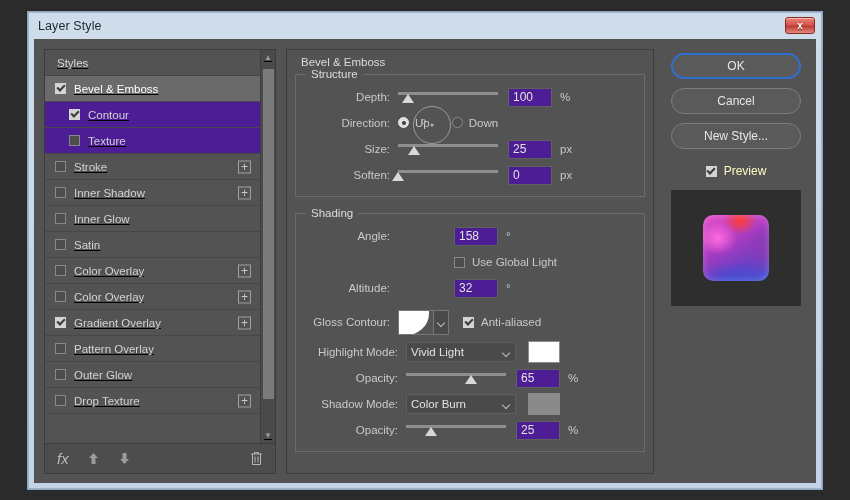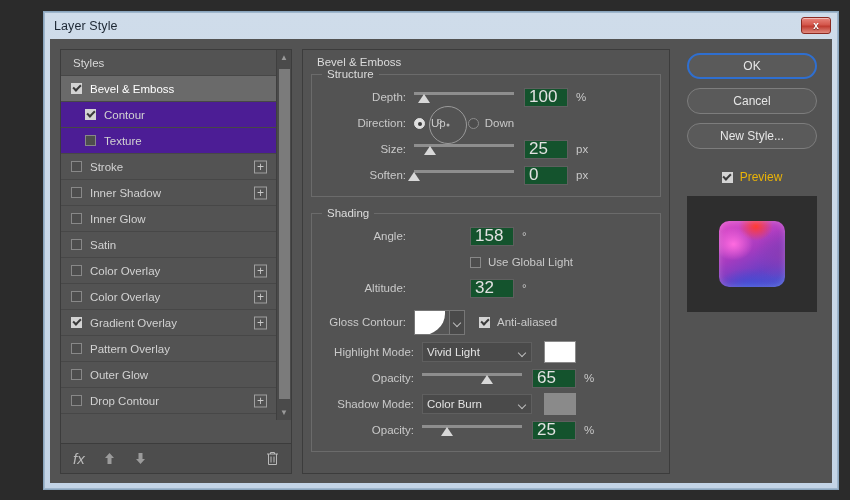--- a/index.html
+++ b/index.html
@@ -6,21 +6,21 @@
   html, body {
     width: 850px; height: 500px;
     background: #2b2b2b;
     font-family: "Liberation Sans", sans-serif;
     overflow: hidden;
   }
 
   
   #window {
     position: absolute;
-    left: 44px; top: 12px;
+    left: 28px; top: 12px;
     width: 794px; height: 477px;
     background: linear-gradient(to bottom, #cfdcea 0%, #c3d4e6 100%);
     border: 1px solid #9fb6cc;
     box-shadow: 0 0 0 1px #8aa5bd;
   }
   #titlebar {
     height: 26px;
     position: relative;
     display: flex; align-items: center;
     padding-left: 9px;
@@ -55,20 +55,21 @@
   #styles-panel {
     width: 232px;
     display: flex; flex-direction: column;
     background: #535353;
     border: 1px solid #3c3c3c;
   }
   #styles-scrollwrap {
     flex: 1; position: relative;
     display: flex;
     overflow: hidden;
+    text-decoration: underline;
   }
   #styles-list {
     flex: 1;
     background: #535353;
     overflow: hidden;
   }
   .srow {
     height: 26px;
     display: flex; align-items: center;
     padding-left: 10px;
@@ -134,21 +135,20 @@
     background: #7b7b7b;
     cursor: pointer;
   }
 
   #styles-toolbar {
     height: 30px;
     background: #4d4d4d;
     border-top: 1px solid #3c3c3c;
     display: flex; align-items: center;
     padding: 0 12px;
-    margin-top: 23px;
   }
   #styles-toolbar .tool {
     color: #b9b9b9;
     margin-right: 18px;
     cursor: pointer;
     display: flex; align-items: center;
   }
   #styles-toolbar .spacer { flex: 1; }
 
   
@@ -203,24 +203,24 @@
     content: "";
     position: absolute; right: 7px; top: 8px;
     width: 5px; height: 5px;
     border-left: 1.3px solid #bdbdbd;
     border-bottom: 1.3px solid #bdbdbd;
     transform: rotate(-45deg);
     pointer-events: none;
   }
 
   input.num {
-    background: #14532d;
+    background: #4c1d95;
     border: 1px solid #5f5f5f;
     color: #e2e2e2;
-    font-size: 17px;
+    font-size: 12px;
     font-family: "Liberation Sans", sans-serif;
     height: 19px;
     width: 44px;
     padding: 0 4px;
   }
   .unit {
     font-size: 11.5px; color: #c9c9c9;
     margin-left: 8px;
   }
 
@@ -239,21 +239,21 @@
     position: absolute; top: 6px;
     width: 0; height: 0;
     border-left: 6px solid transparent;
     border-right: 6px solid transparent;
     border-bottom: 9px solid #d8d8d8;
     transform: translateX(-6px);
   }
 
   
   .radio {
-    display: flex; align-items: flex-end;
+    display: flex; align-items: flex-start;
     margin-right: 22px;
     font-size: 11.5px; color: #c9c9c9;
     cursor: pointer;
   }
   .radio .dot {
     width: 11px; height: 11px;
     border-radius: 50%;
     border: 1px solid #8c8c8c;
     background: #4d4d4d;
     margin-right: 6px;
@@ -365,22 +365,22 @@
     border: 1px solid #7d7d7d;
     color: #e6e6e6;
     font-size: 12px;
     font-family: "Liberation Sans", sans-serif;
     margin-bottom: 9px;
     cursor: pointer;
   }
   .rbtn.primary { border: 2px solid #2f6fd0; }
   #preview-row {
     display: flex; align-items: center;
-    margin-top: 12px; margin-bottom: 12px;
-    font-size: 12px; color: #eab308;
+    margin-top: 6px; margin-bottom: 12px;
+    font-size: 12px; color: #fef9c3;
     cursor: pointer;
   }
   #thumb {
     width: 130px; height: 116px;
     background: #2e2e2e;
     display: flex; align-items: center; justify-content: center;
   }
   #thumb-art {
     width: 66px; height: 66px;
     border-radius: 10px;
@@ -461,21 +461,21 @@
             <div class="srow">
               <span class="chk"></span>
               <span>Pattern Overlay</span>
             </div>
             <div class="srow">
               <span class="chk"></span>
               <span>Outer Glow</span>
             </div>
             <div class="srow">
               <span class="chk"></span>
-              <span>Drop Contour</span>
+              <span>Drop Texture</span>
               <span class="plusbtn">+</span>
             </div>
           </div>
         <div id="styles-scroll">
           <div class="sb-arrow">▲</div>
           <div id="sb-track">
             <div id="sb-thumb"></div>
           </div>
           <div class="sb-arrow">▼</div>
         </div>

